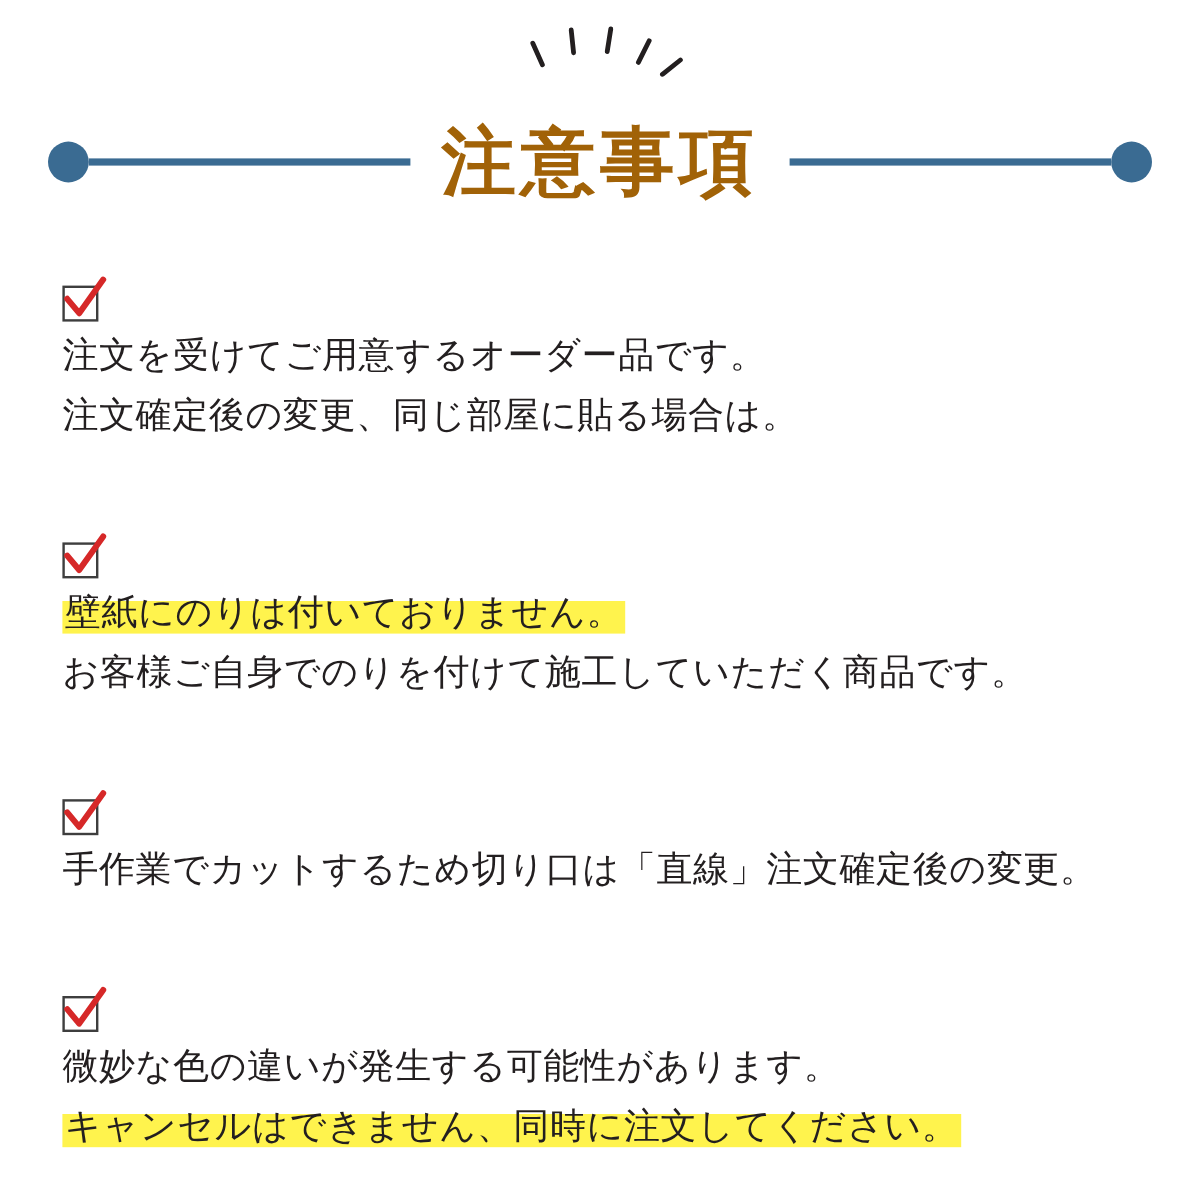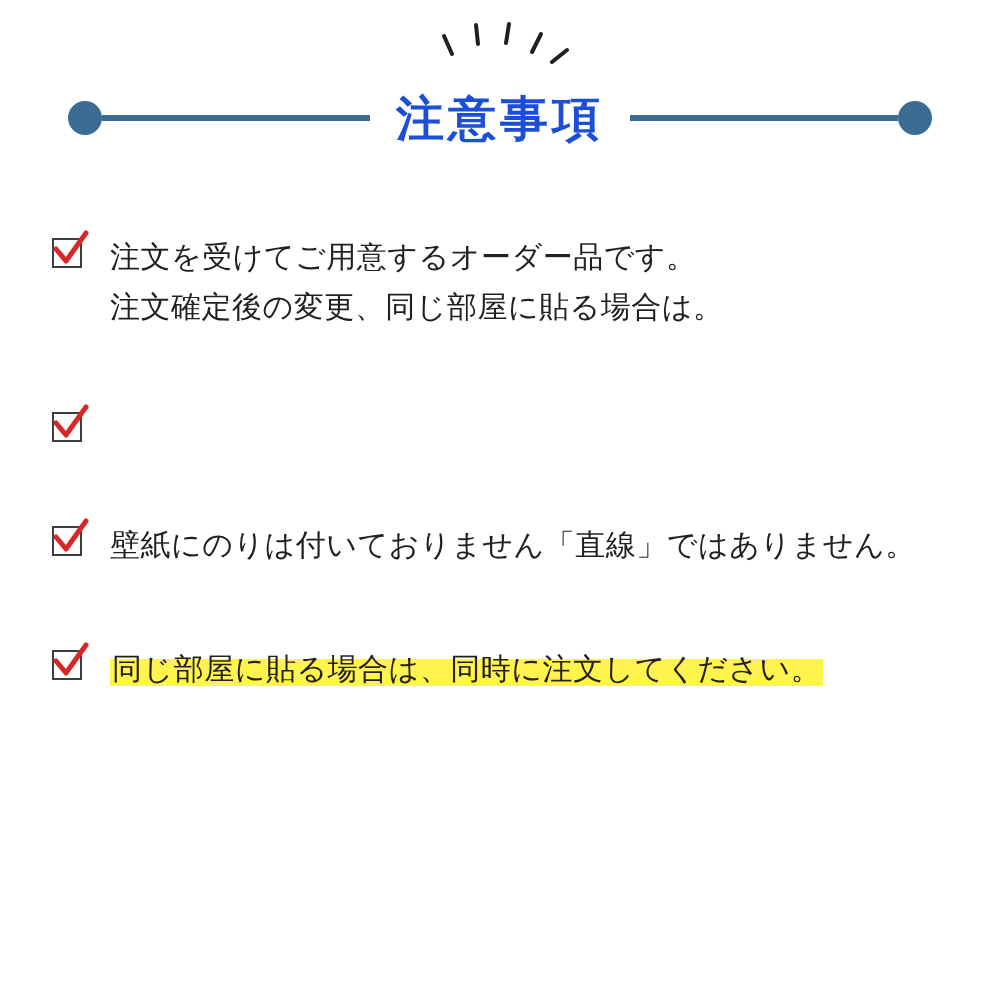--- a/index.html
+++ b/index.html
@@ -66,41 +66,42 @@
     background: #3a6b92;
     flex: 0 0 auto;
   }
 
   .rule-left { width: 268px; }
   .rule-right { width: 268px; }
 
   .page-title {
     font-family: "DejaVu Sans", sans-serif;
     font-weight: bold;
-    font-size: 48px;
+    font-size: 62px;
     letter-spacing: 4px;
-    color: #1d4ed8;
+    color: #a16207;
     padding: 0 26px;
     line-height: 1;
     white-space: nowrap;
     text-align: center;
   }
 
   
   .notice-list {
     position: absolute;
     top: 232px;
     left: 52px;
     right: 40px;
   }
 
   .notice-item {
     display: flex;
     align-items: flex-start;
     margin-bottom: 74px;
+    flex-direction: column;
   }
 
   .notice-item:last-child { margin-bottom: 0; }
 
   .check-box {
     position: relative;
     width: 34px;
     height: 34px;
     flex: 0 0 auto;
     margin-top: 6px;
@@ -187,40 +188,45 @@
       </div>
     </div>
 
     <div class="notice-item">
       <span class="check-box">
         <span class="box"></span>
         <svg viewBox="0 0 44 44" xmlns="http://www.w3.org/2000/svg">
           <path d="M8 20 L18 32 L38 4" fill="none" stroke="#d62828" stroke-width="5" stroke-linecap="round" stroke-linejoin="round"></path>
         </svg>
       </span>
-    </div>
-
-    <div class="notice-item">
-      <span class="check-box">
-        <span class="box"></span>
-        <svg viewBox="0 0 44 44" xmlns="http://www.w3.org/2000/svg">
-          <path d="M8 20 L18 32 L38 4" fill="none" stroke="#d62828" stroke-width="5" stroke-linecap="round" stroke-linejoin="round"></path>
-        </svg>
-      </span>
-      <div class="notice-lines">
-        <div class="line">壁紙にのりは付いておりません「直線」ではありません。</div>
-      </div>
-    </div>
-
-    <div class="notice-item">
-      <span class="check-box">
-        <span class="box"></span>
-        <svg viewBox="0 0 44 44" xmlns="http://www.w3.org/2000/svg">
-          <path d="M8 20 L18 32 L38 4" fill="none" stroke="#d62828" stroke-width="5" stroke-linecap="round" stroke-linejoin="round"></path>
-        </svg>
-      </span>
-      <div class="notice-lines">
-        <div class="line"><span class="hl">同じ部屋に貼る場合は、同時に注文してください。</span></div>
+      <div class="notice-lines">
+        <div class="line"><span class="hl">壁紙にのりは付いておりません。</span></div>
+        <div class="line">お客様ご自身でのりを付けて施工していただく商品です。</div>
+      </div>
+    </div>
+
+    <div class="notice-item">
+      <span class="check-box">
+        <span class="box"></span>
+        <svg viewBox="0 0 44 44" xmlns="http://www.w3.org/2000/svg">
+          <path d="M8 20 L18 32 L38 4" fill="none" stroke="#d62828" stroke-width="5" stroke-linecap="round" stroke-linejoin="round"></path>
+        </svg>
+      </span>
+      <div class="notice-lines">
+        <div class="line">手作業でカットするため切り口は「直線」注文確定後の変更。</div>
+      </div>
+    </div>
+
+    <div class="notice-item">
+      <span class="check-box">
+        <span class="box"></span>
+        <svg viewBox="0 0 44 44" xmlns="http://www.w3.org/2000/svg">
+          <path d="M8 20 L18 32 L38 4" fill="none" stroke="#d62828" stroke-width="5" stroke-linecap="round" stroke-linejoin="round"></path>
+        </svg>
+      </span>
+      <div class="notice-lines">
+        <div class="line">微妙な色の違いが発生する可能性があります。</div>
+        <div class="line"><span class="hl">キャンセルはできません、同時に注文してください。</span></div>
       </div>
     </div>
 
   </div>
 </div>
 
 </body></html>

